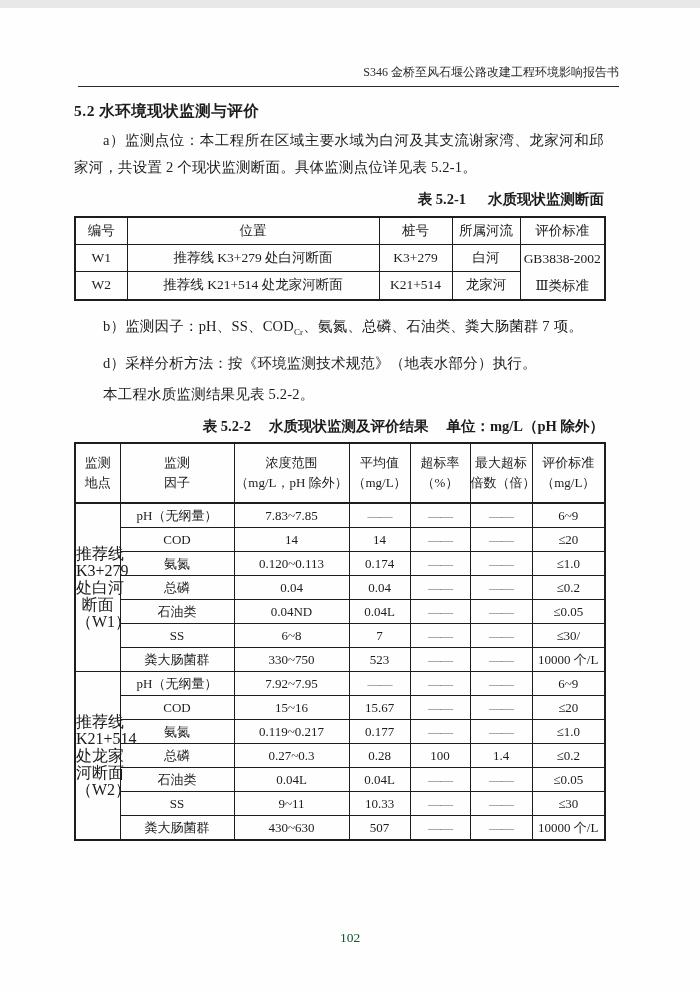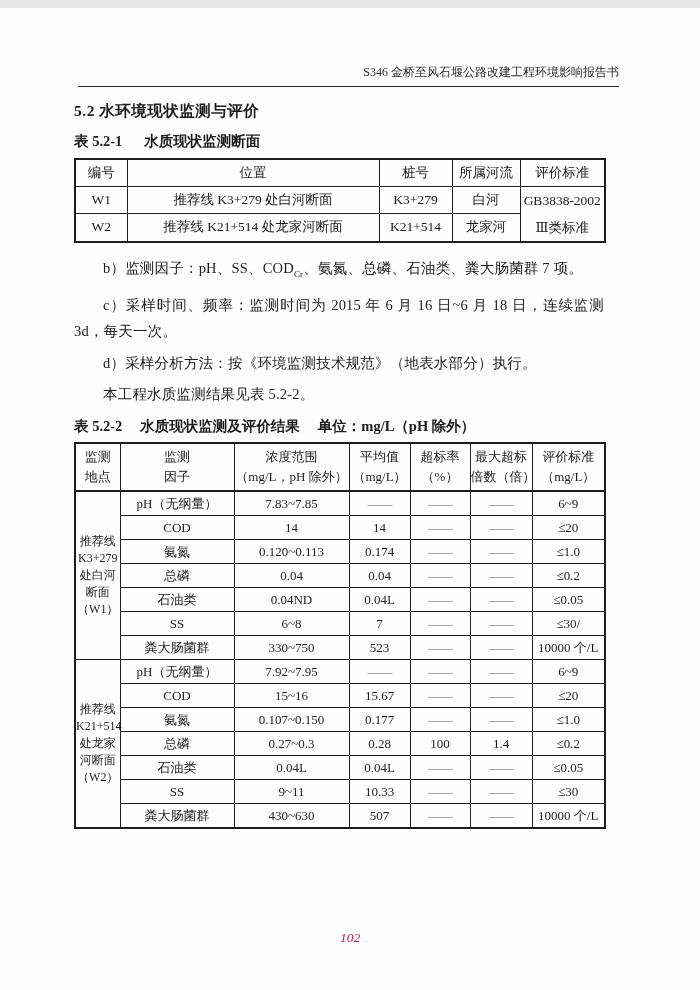--- a/index.html
+++ b/index.html
@@ -24,61 +24,62 @@
     position:absolute; left:74px; top:84px; width:530px;
   }
   .h-major { font-size:15.5px; font-weight:bold; margin-top:9px; letter-spacing:0.5px; }
   .h-minor { font-size:15px; font-weight:normal; margin-top:12px; letter-spacing:0.5px; }
   .para {
     font-size:14.5px; line-height:26.5px;
     text-align:justify; text-indent:2em; margin-top:5px;
     letter-spacing:0.2px;
   }
   .table-title {
-    text-align:left; font-weight:bold; font-size:14.5px;
+    text-align:right; font-weight:bold; font-size:14.5px;
     margin-top:10px; margin-bottom:7px;
   }
   .table-title .tgap { display:inline-block; width:22px; }
   .table-title .tgap-s { display:inline-block; width:18px; }
   table { border-collapse:collapse; width:530px; table-layout:fixed; }
   td, th {
     border:1.5px solid #1d1d1d;
     text-align:center; vertical-align:middle;
     font-weight:normal; white-space:nowrap; overflow:visible;
   }
   #table1 td, #table1 th { font-size:13.5px; height:27px;text-align:center; }
   #table1 { border:2px solid #1d1d1d; }
   #table2 { border:2px solid #1d1d1d; margin-top:6px; }
-  #table2 th { font-size:13px; line-height:20px; padding:3px 0; border-bottom:2px solid #1d1d1d; }
+  #table2 th { font-size:13px; line-height:20px; padding:9px 0; border-bottom:2px solid #1d1d1d; }
   #table2 td { font-size:13px; height:23px; line-height:23px; }
-  #table2 td.site-cell { font-size:12px; line-height:17px; white-space:nowrap; }
+  #table2 td.site-cell { font-size:16px; line-height:17px; white-space:nowrap; }
   td.dash { color:#7a7a7a; letter-spacing:-1px; }
   sub.cr { font-size:9px; }
   .note {
     font-size:13.5px; font-weight:bold; margin-top:5px;
     padding-left:12px; letter-spacing:0.3px;
   }
   .page-number {
     position:absolute; left:0; top:922px; width:700px;
-    text-align:center; font-size:13.5px; color:#be185d;font-style:italic;
+    text-align:center; font-size:13.5px; color:#14532d;
   }
 </style>
 </head>
 <body>
 
 <div class="page">
 
   <div class="running-header">
     <span>S346 金桥至风石堰公路改建工程环境影响报告书</span>
   </div>
 
   <div class="content">
 
     <div class="h-major">5.2 水环境现状监测与评价</div>
 
+    <p class="para">a）监测点位：本工程所在区域主要水域为白河及其支流谢家湾、龙家河和邱家河，共设置 2 个现状监测断面。具体监测点位详见表 5.2-1。</p>
 
     <div class="table-title">
       <span>表 5.2-1</span><span class="tgap"></span><span>水质现状监测断面</span>
     </div>
 
     <table id="table1">
       <colgroup>
           <col style="width:52px">
           <col style="width:252px">
           <col style="width:73px">
@@ -104,21 +105,20 @@
             <td>W2</td>
             <td>推荐线 K21+514 处龙家河断面</td>
             <td>K21+514</td>
             <td>龙家河</td>
           </tr>
         </tbody>
     </table>
 
     <p class="para" style="margin-top:12px;"><span>b）监测因子：pH、SS、COD</span><sub class="cr">Cr</sub><span>、氨氮、总磷、石油类、粪大肠菌群 7 项。</span></p>
 
-    <p class="para">c）采样时间、频率：监测时间为 2015 年 6 月 16 日~6 月 18 日，连续监测 3d，每天一次。</p>
     <p class="para">d）采样分析方法：按《环境监测技术规范》（地表水部分）执行。</p>
 
 
     <p class="para">本工程水质监测结果见表 5.2-2。</p>
 
     <div class="table-title" style="margin-top:9px; margin-bottom:0;">
       <span>表 5.2-2</span><span class="tgap-s"></span><span>水质现状监测及评价结果</span><span class="tgap-s"></span><span>单位：mg/L（pH 除外）</span>
     </div>
 
     <table id="table2">
@@ -210,21 +210,21 @@
           <tr>
             <td>COD</td>
             <td>15~16</td>
             <td>15.67</td>
             <td class="dash">——</td>
             <td class="dash">——</td>
             <td>≤20</td>
           </tr>
           <tr>
             <td>氨氮</td>
-            <td>0.107~0.150</td>
+            <td>0.119~0.217</td>
             <td>0.177</td>
             <td class="dash">——</td>
             <td class="dash">——</td>
             <td>≤1.0</td>
           </tr>
           <tr>
             <td>总磷</td>
             <td>0.27~0.3</td>
             <td>0.28</td>
             <td>100</td>

